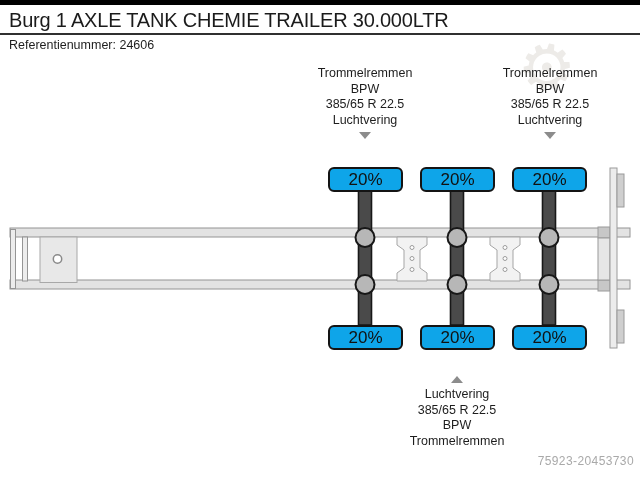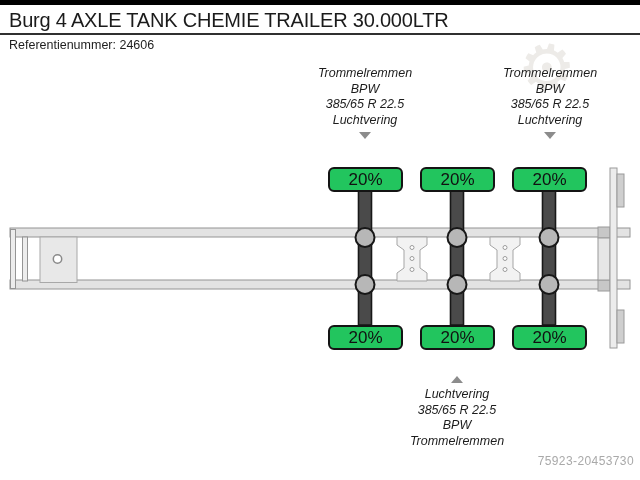--- a/index.html
+++ b/index.html
@@ -7,44 +7,44 @@
     position:relative;width:640px;height:480px;overflow:hidden;background:#ffffff;
     font-family:"Liberation Sans","DejaVu Sans",sans-serif;color:#1b1b1b;
   }
   .abs{position:absolute;}
   #top-bar{left:0;top:0;width:640px;height:5px;background:#000;}
   #title{left:9px;top:9px;font-size:20px;font-weight:400;letter-spacing:-0.2px;color:#1b1b1b;white-space:nowrap;}
   #divider{left:0;top:33px;width:640px;height:0;border-top:2px solid #303030;}
   #reference{left:9px;top:38px;font-size:12.5px;color:#1e1e1e;}
   #gear-watermark{left:518px;top:36px;font-size:64px;line-height:64px;color:#edebe8;transform:rotate(12deg);user-select:none;}
   .spec{width:150px;text-align:center;font-size:12.5px;line-height:15.6px;color:#1d1d1d;}
-  .spec span{display:block;font-style:italic;}
+  .spec span{display:block;}
   .tri{width:0;height:0;margin:4px auto 0;}
   .tri-down{border-left:6px solid transparent;border-right:6px solid transparent;border-top:7px solid #8c8c8c;}
   .tri-up{border-left:6px solid transparent;border-right:6px solid transparent;border-bottom:7px solid #8c8c8c;margin:0 auto 4px;}
   #spec-top-left{left:290px;top:66px;}
   #spec-top-right{left:475px;top:66px;}
   #spec-bottom{left:382px;top:376px;}
   .tire-label{
-    width:75px;height:25px;box-sizing:border-box;background:#22c55e;border:2px solid #141414;
+    width:75px;height:25px;box-sizing:border-box;background:#0ea5e9;border:2px solid #141414;
     border-radius:6px;font-size:17px;line-height:21px;text-align:center;color:#111;
   }
   .tire-top{top:167px;} .tire-bottom{top:325px;}
   #tire-a1t,#tire-a1b{left:328px;} #tire-a2t,#tire-a2b{left:420px;} #tire-a3t,#tire-a3b{left:512px;}
   #photo-code{right:6px;top:454px;font-size:12px;letter-spacing:0.4px;color:#a9a9a9;}
   svg{display:block;}
 </style>
 </head>
 <body>
 
 <div id="stage">
 
   <div id="top-bar" class="abs"></div>
   <div id="gear-watermark" class="abs">⚙</div>
-  <div id="title" class="abs">Burg 4 AXLE TANK CHEMIE TRAILER 30.000LTR</div>
+  <div id="title" class="abs">Burg 1 AXLE TANK CHEMIE TRAILER 30.000LTR</div>
   <div id="divider" class="abs"></div>
   <div id="reference" class="abs">Referentienummer: 24606</div>
 
   <svg class="abs" style="left:0;top:0" width="640" height="480" viewBox="0 0 640 480">
 
     <rect x="10" y="228" width="620" height="9" fill="#e3e3e3" stroke="#949494" stroke-width="1"></rect>
     <rect x="10" y="280" width="620" height="9" fill="#e3e3e3" stroke="#949494" stroke-width="1"></rect>
 
     <rect x="10.5" y="229.5" width="5" height="59" fill="#ececec" stroke="#949494" stroke-width="1"></rect>
     <rect x="22.5" y="237" width="5" height="44" fill="#ececec" stroke="#949494" stroke-width="1"></rect>

